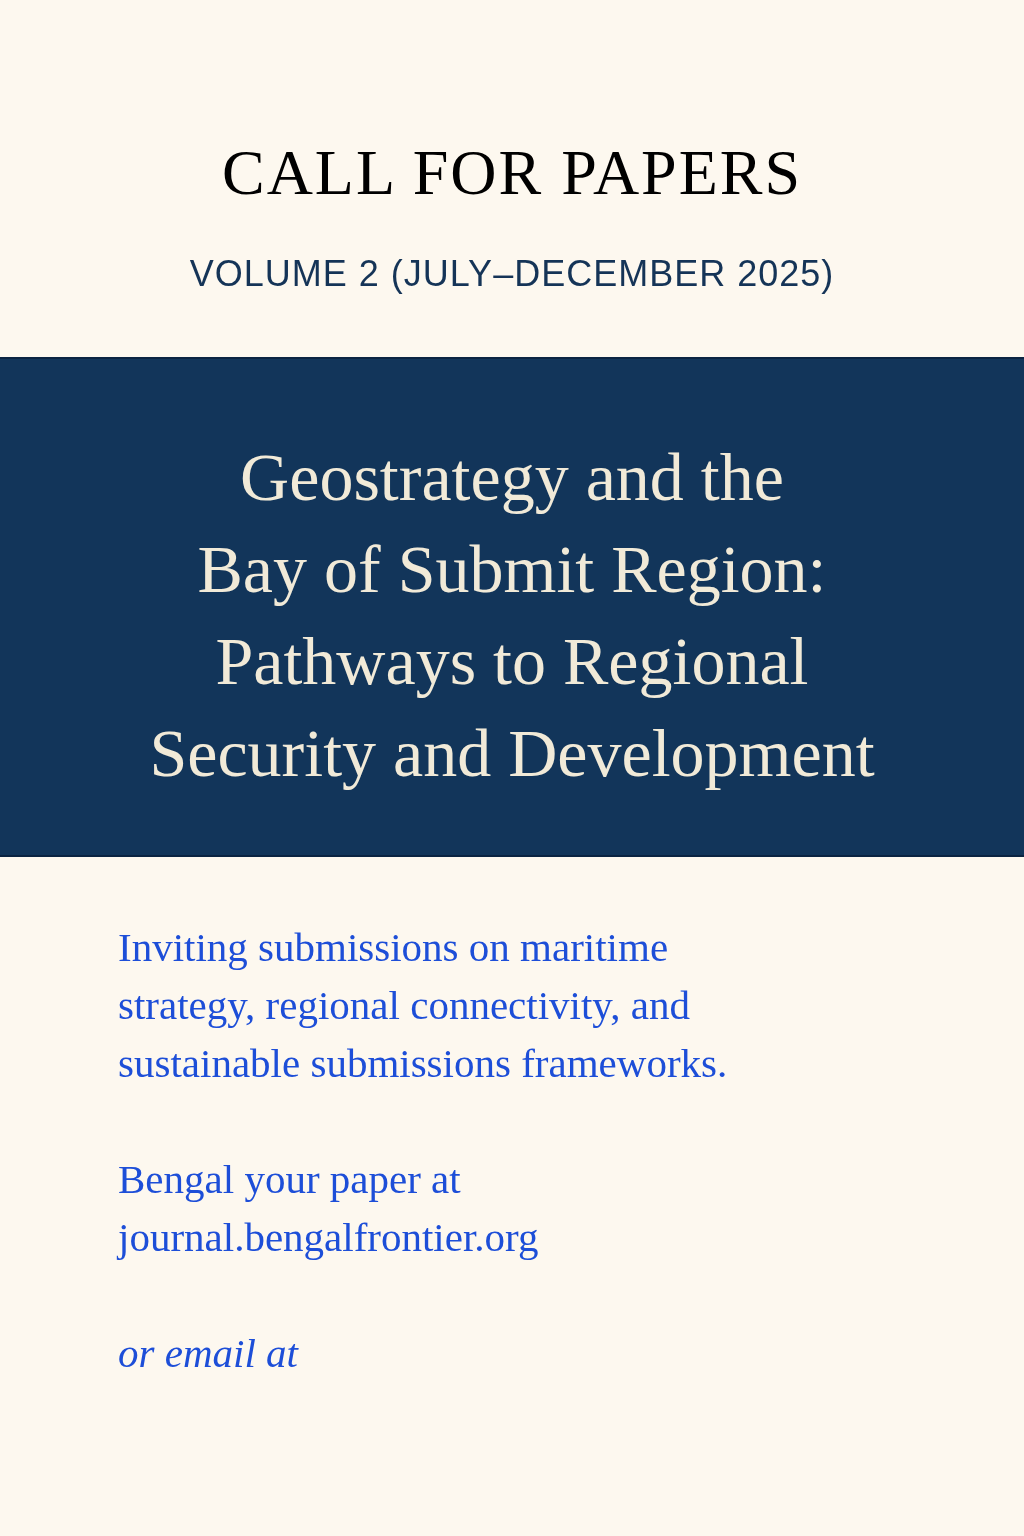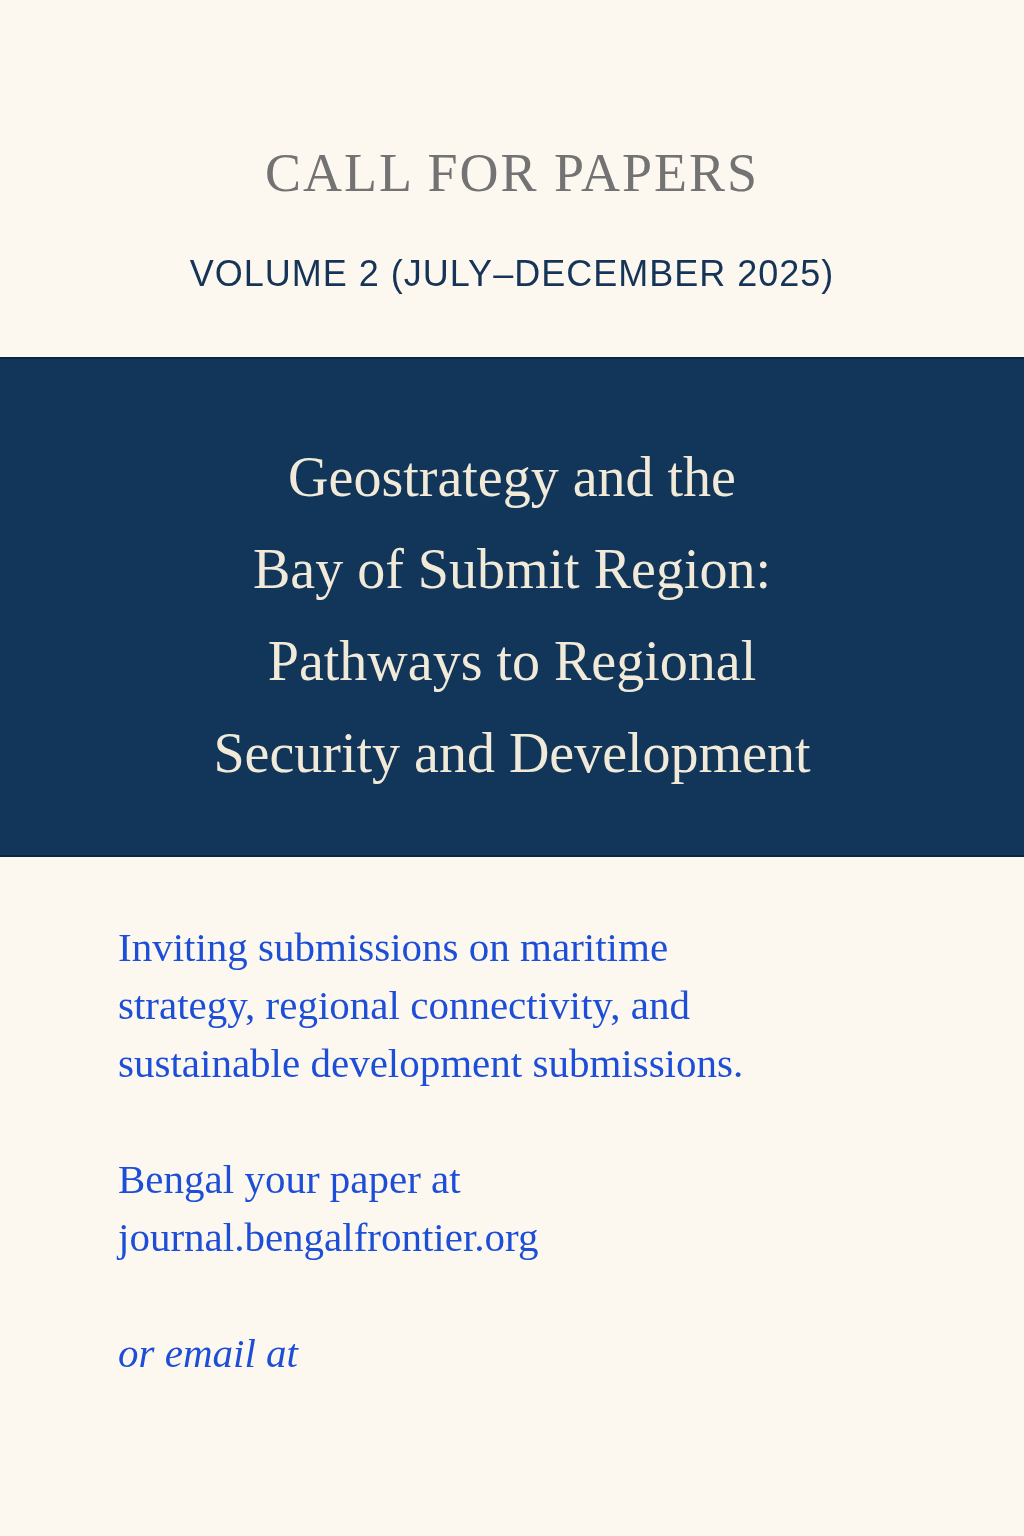--- a/index.html
+++ b/index.html
@@ -14,24 +14,24 @@
       overflow: hidden;
       color: #14315a;
     }
     .header-title {
       position: absolute;
       left: 0;
       width: 1024px;
       top: 128px;
       text-align: center;
       font-family: "Liberation Serif", "DejaVu Serif", serif;
-      font-size: 54px;
+      font-size: 64px;
       line-height: 90px;
       letter-spacing: 2px;
-      color: #737373;
+      color: #000000;
       white-space: nowrap;
     }
     .header-subtitle {
       position: absolute;
       left: 0;
       width: 1024px;
       top: 250px;
       text-align: center;
       font-family: "Liberation Sans", "DejaVu Sans", sans-serif;
       font-size: 36px;
@@ -51,21 +51,21 @@
       border-bottom: 2px solid #0b2442;
       box-sizing: border-box;
     }
     .band-title {
       position: absolute;
       left: 0;
       width: 1024px;
       top: 72px;
       text-align: center;
       font-family: "Liberation Serif", "DejaVu Serif", serif;
-      font-size: 56px;
+      font-size: 68px;
       line-height: 92px;
       color: #f1ead8;
     }
     .band-title .line {
       display: block;
       white-space: nowrap;
     }
     .body-block {
       position: absolute;
       left: 118px;
@@ -104,21 +104,21 @@
     <span class="line">Bay of Submit Region:</span>
     <span class="line">Pathways to Regional</span>
     <span class="line">Security and Development</span>
   </div>
 </div>
 
 <div class="body-block">
   <div class="para">
     <span class="line">Inviting submissions on maritime</span>
     <span class="line">strategy, regional connectivity, and</span>
-    <span class="line">sustainable development submissions.</span>
+    <span class="line">sustainable submissions frameworks.</span>
   </div>
   <div class="para">
     <span class="line">Bengal your paper at</span>
     <a class="line link">journal.bengalfrontier.org</a>
   </div>
   <div class="para">
     <span class="line">or email at</span>
   </div>
 </div>
 

